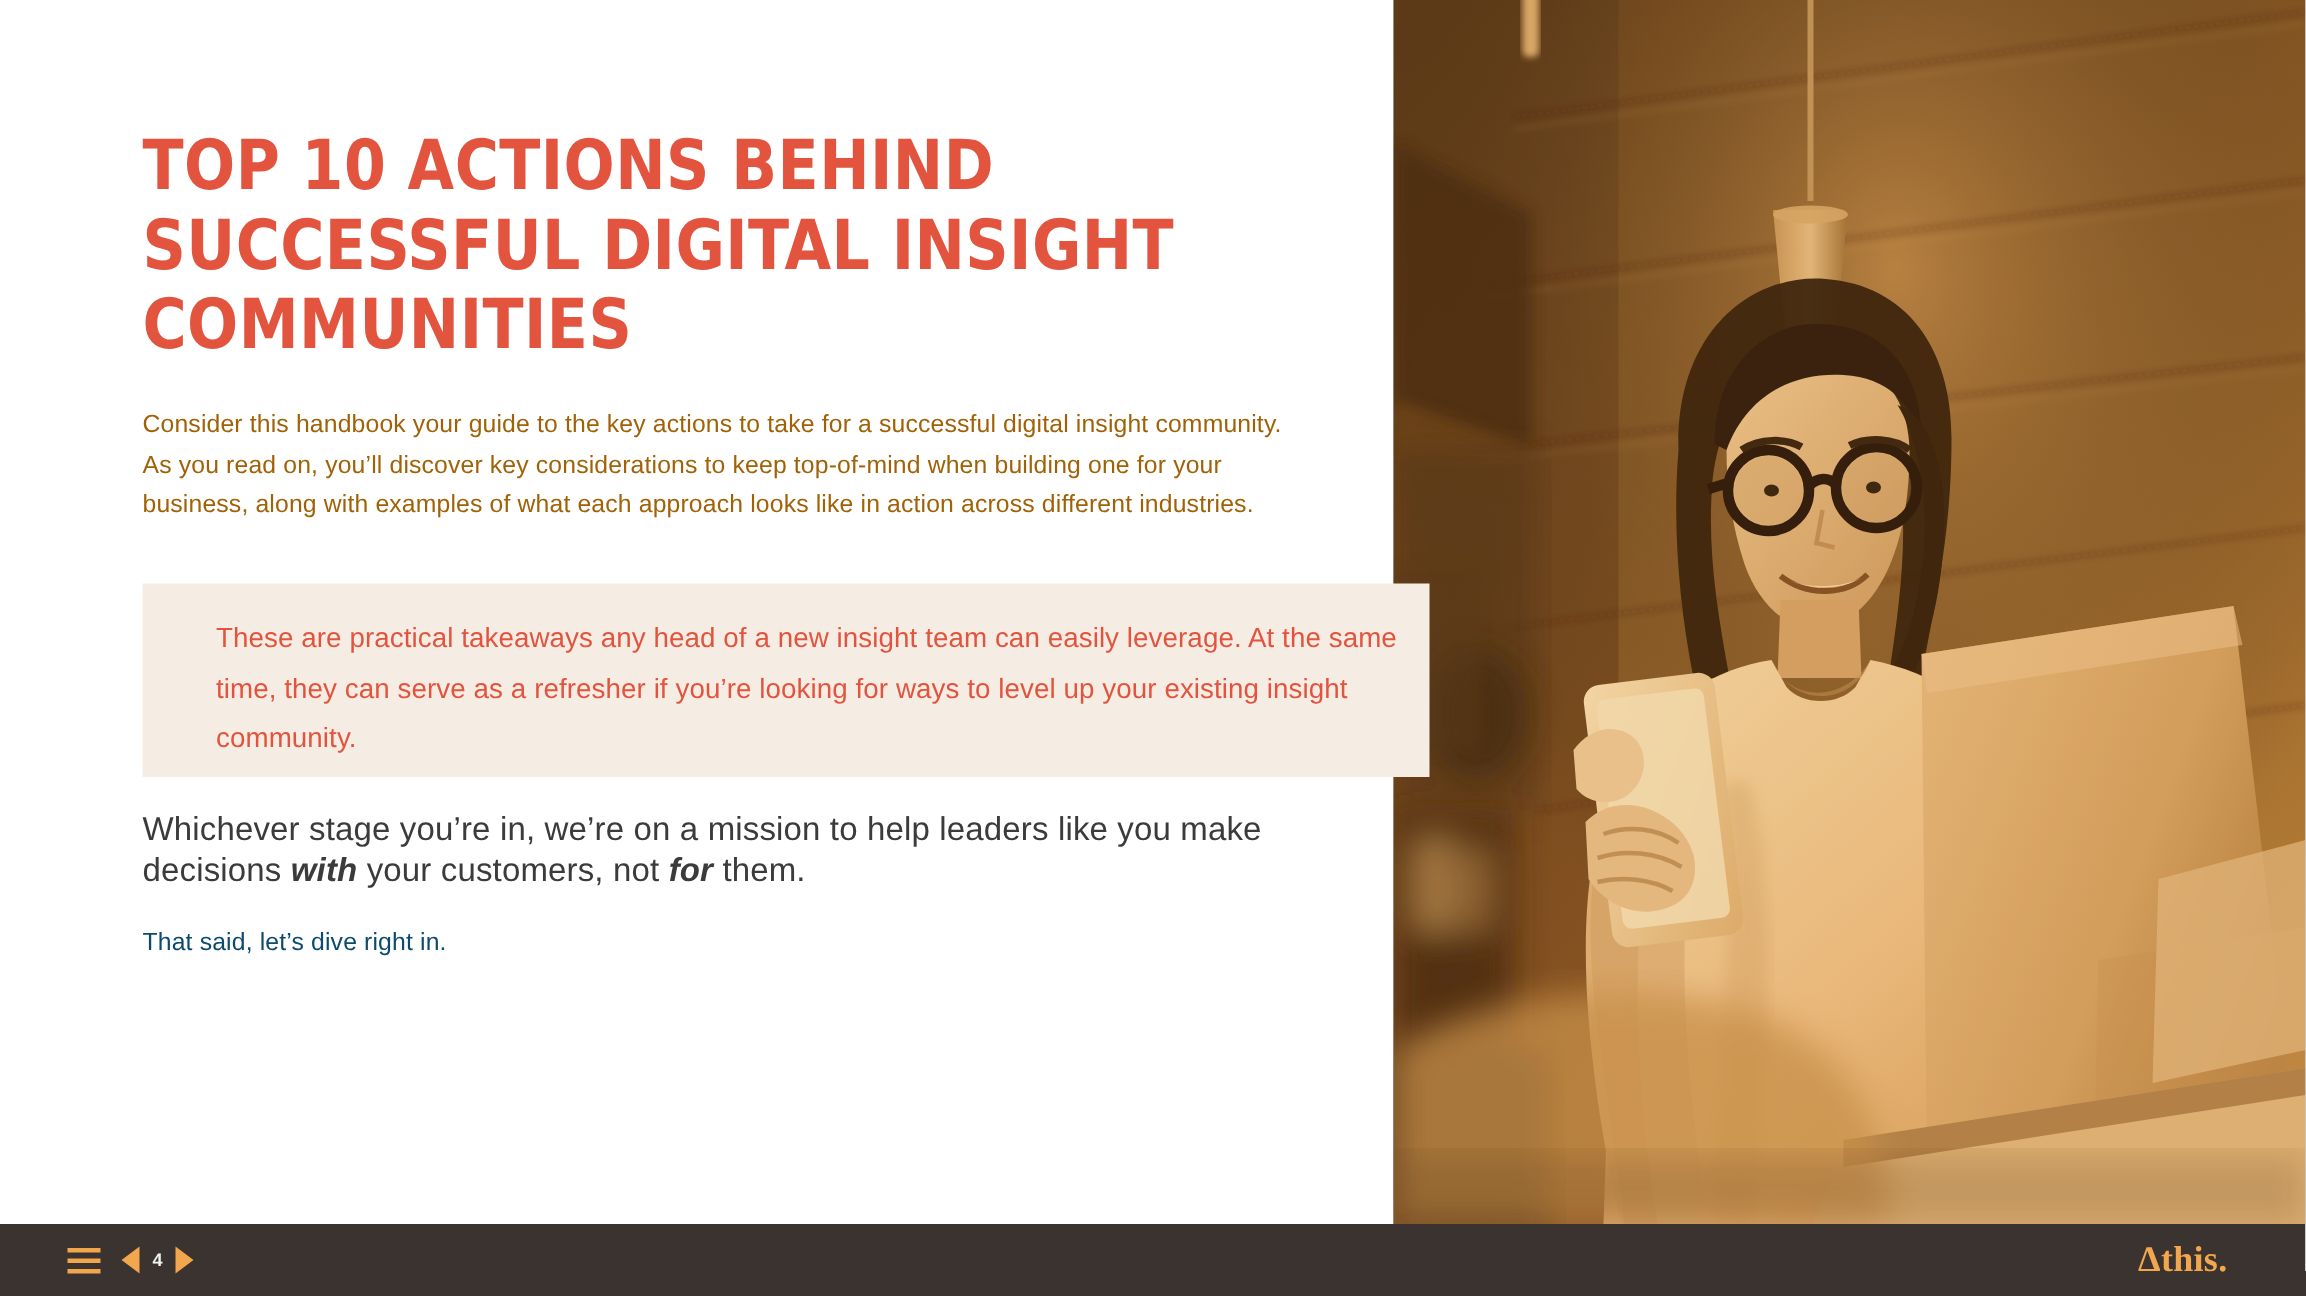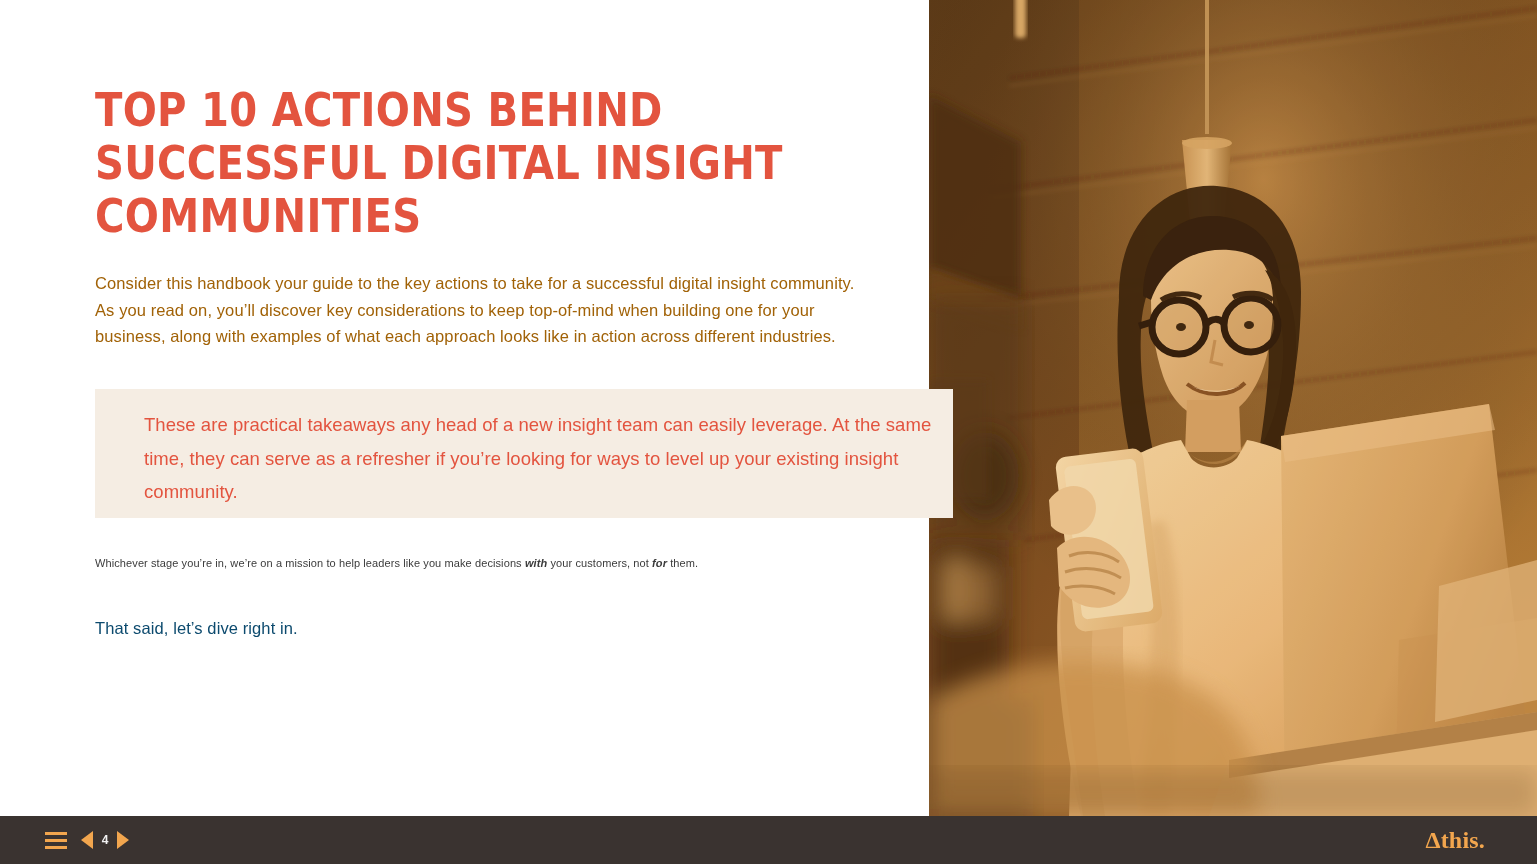--- a/index.html
+++ b/index.html
@@ -73,24 +73,24 @@
     width:815px;
     color:#E3543F;
     font-size:18.5px;
     line-height:33.5px;
     letter-spacing:0.05px;
     margin-left:25px;
   }
 
   .closing-para {
     position:absolute;
-    left:95px; top:550px;
+    left:95px; top:539px;
     width:760px;
     color:#3b3b3b;
-    font-size:11px;
+    font-size:22px;
     line-height:27px;
     letter-spacing:0.1px;
   }
   .closing-para em { font-style:italic; font-weight:700; }
 
   .final-para {
     position:absolute;
     left:95px; top:615px;
     width:700px;
     color:#0c4a6e;

